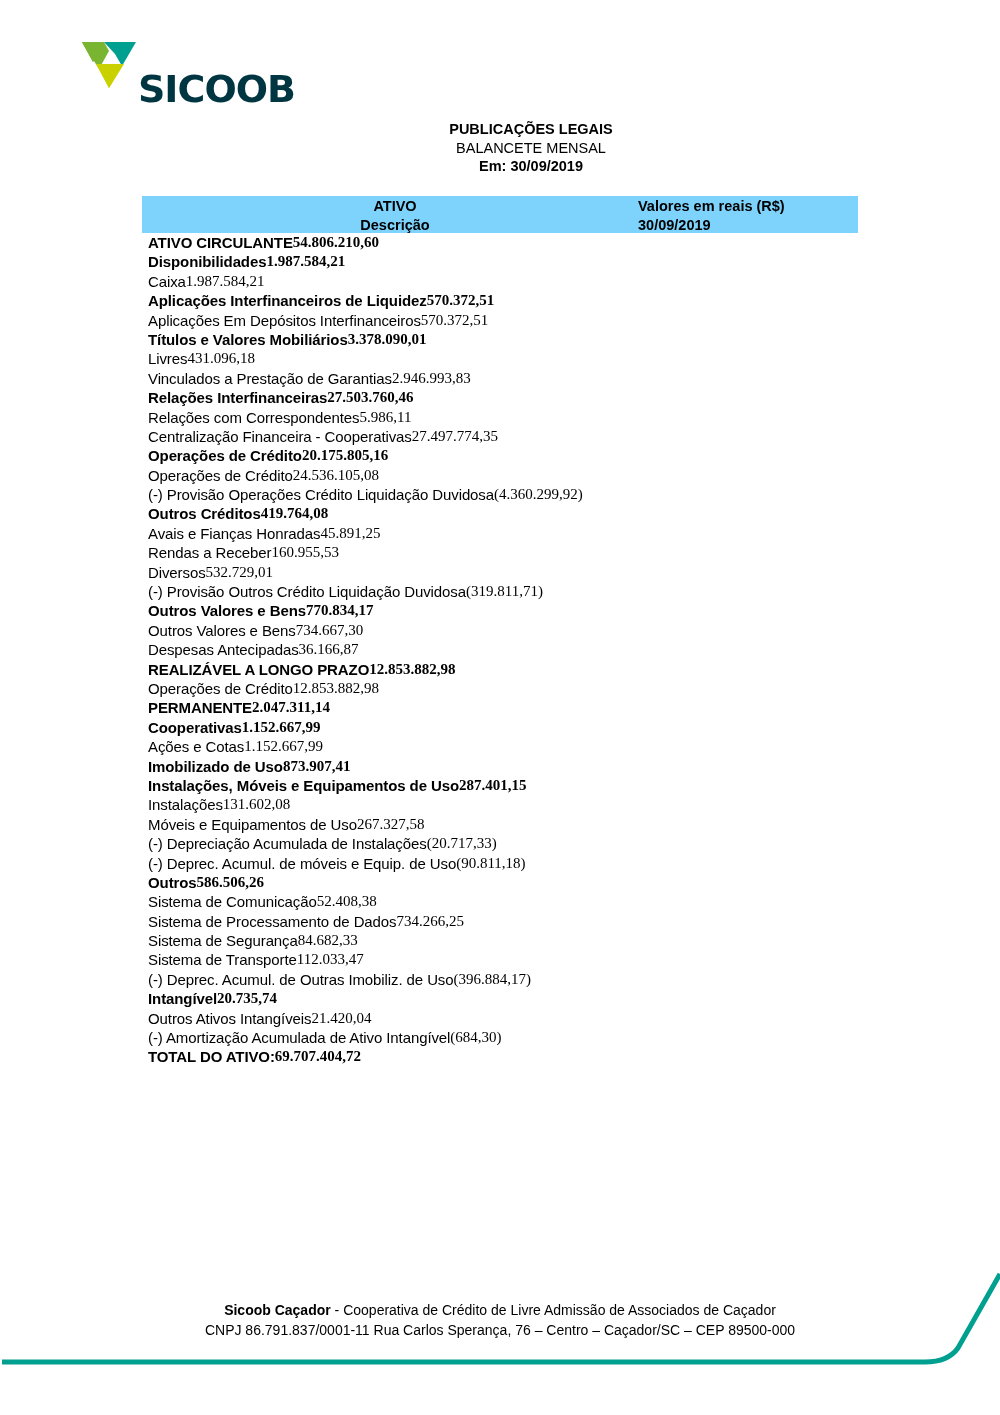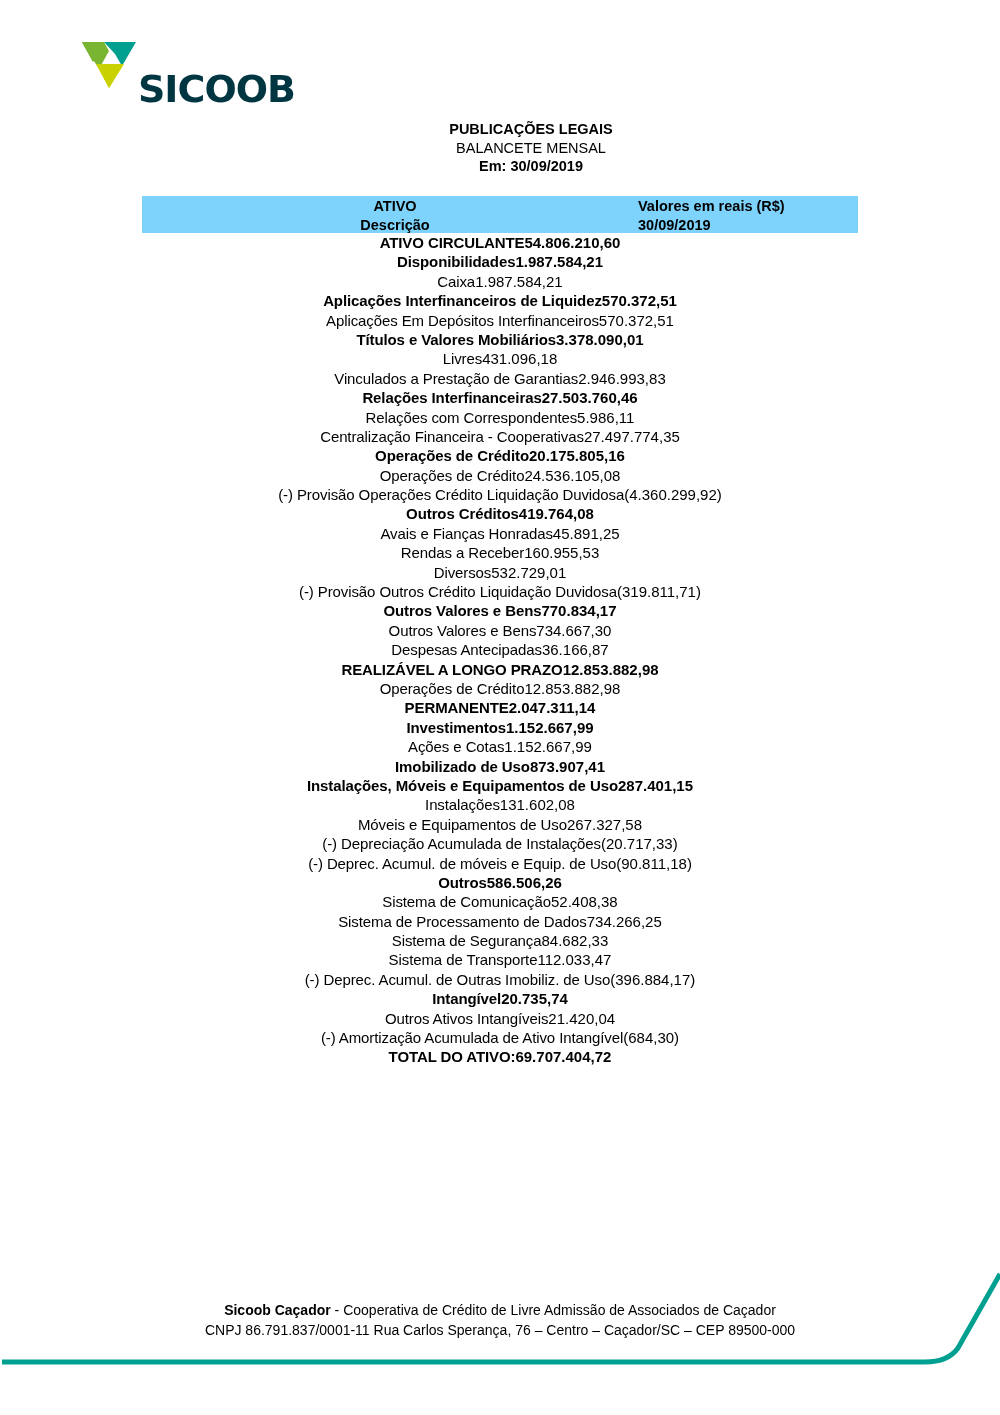--- a/index.html
+++ b/index.html
@@ -70,28 +70,28 @@
       position: absolute;
       right: 20px;
       width: 200px;
       top: 1px;
     }
     .row {
       height: 19.4px;
       line-height: 19.4px;
       font-size: 15px;
       display: flex;
-      justify-content: center;
+      justify-content: flex-start;
       padding-left: 6px;
       padding-right: 6px;
       white-space: nowrap;
     }
     .row.bold { font-weight: bold; }
     .row .desc { letter-spacing: -0.1px; }
-    .row .val { text-align: right; }
+    .row .val { text-align: right; font-family: Liberation Serif, serif; }
     .footer {
       position: absolute;
       top: 1300px;
       left: 0;
       width: 1000px;
       text-align: center;
       font-size: 14px;
       line-height: 20px;
     }
     .footer .bold { font-weight: bold; }
@@ -233,21 +233,21 @@
       </div>
       <div class="row">
         <span class="desc">Operações de Crédito</span>
         <span class="val">12.853.882,98</span>
       </div>
       <div class="row bold">
         <span class="desc">PERMANENTE</span>
         <span class="val">2.047.311,14</span>
       </div>
       <div class="row bold">
-        <span class="desc">Investimentos</span>
+        <span class="desc">Cooperativas</span>
         <span class="val">1.152.667,99</span>
       </div>
       <div class="row">
         <span class="desc">Ações e Cotas</span>
         <span class="val">1.152.667,99</span>
       </div>
       <div class="row bold">
         <span class="desc">Imobilizado de Uso</span>
         <span class="val">873.907,41</span>
       </div>

